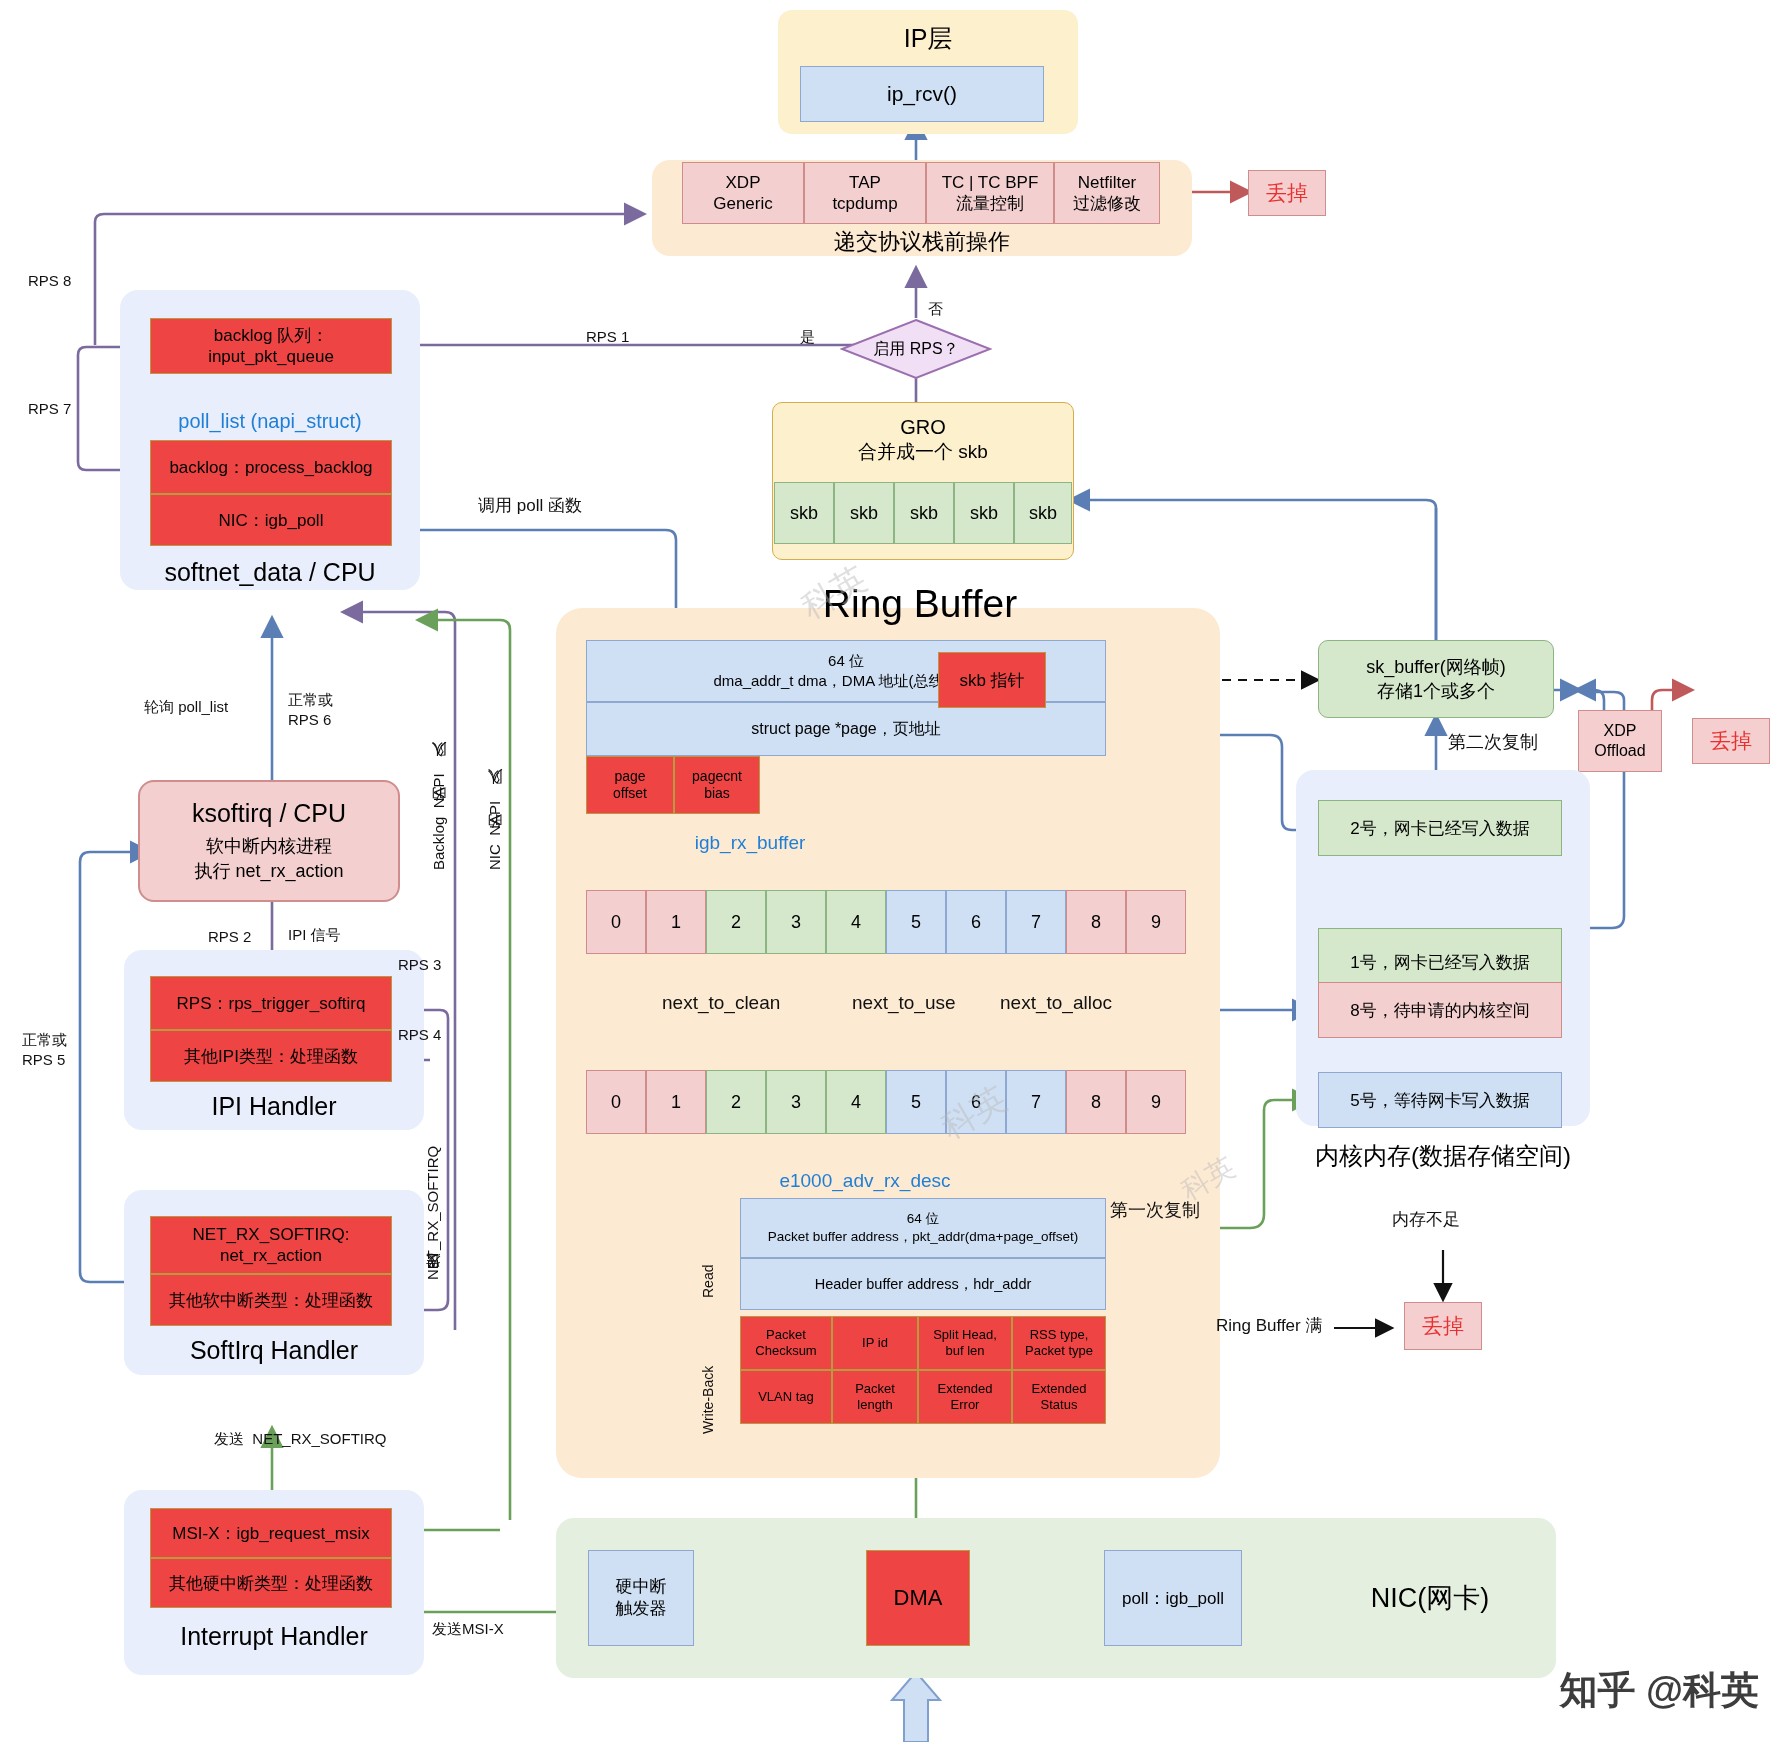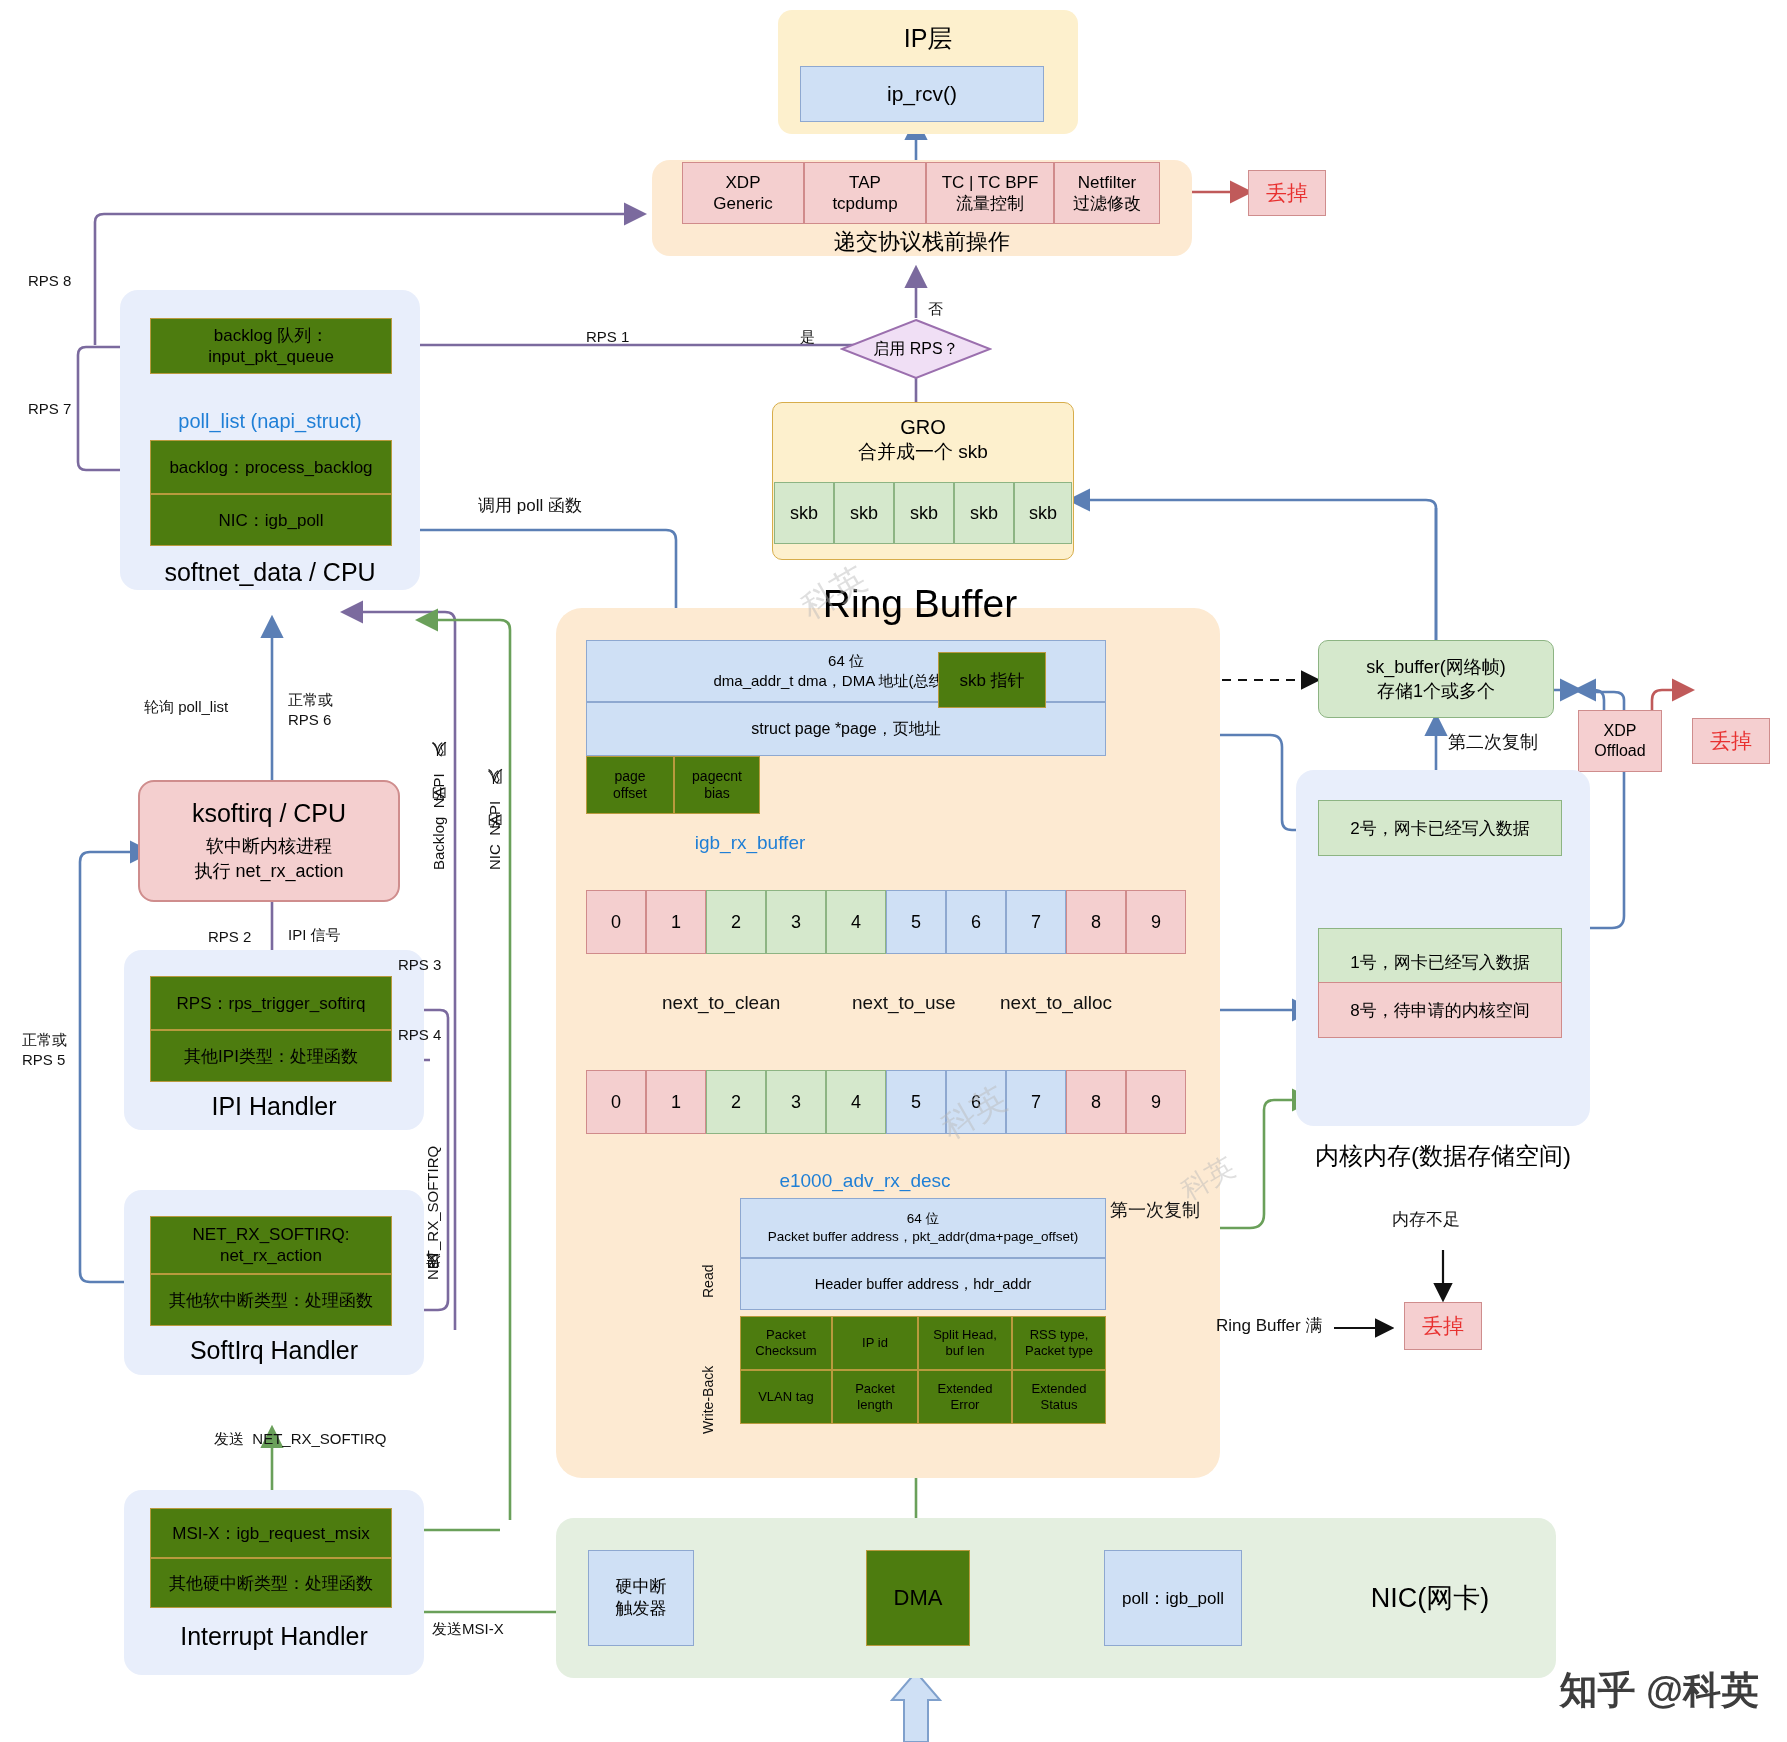--- a/index.html
+++ b/index.html
@@ -9,21 +9,21 @@
   .ctr{display:flex;align-items:center;justify-content:center;text-align:center;}
   .col{flex-direction:column;}
 
   
   .grp-blue{background:#e8eefb;border-radius:18px;}
   .grp-green{background:#e4efe0;border-radius:18px;}
   .grp-orange{background:#fdead2;border-radius:26px;}
   .grp-yellow{background:#fdf0cd;border-radius:14px;}
 
   
-  .bx{border:1.6px solid #b99a3e;background:#4d7c0f;}
+  .bx{border:1.6px solid #b99a3e;background:#ef4444;}
   .bx-blue{border:1.6px solid #8ea8d0;background:#cfe0f5;}
   .bx-green{border:1.6px solid #8db483;background:#d5e8cc;}
   .bx-red{border:1.6px solid #d08b8b;background:#f4cfcf;}
   .bx-redpink{border:1.6px solid #cf8d8d;background:#f5cfd0;}
 
   .t-blue{color:#1f7fd6;margin-top:8px;}
   .t-red{color:#e8302f;}
 
   .lbl{color:#111;white-space:pre;}
   .title-lg{font-size:25px;font-weight:400;}
@@ -317,20 +317,21 @@
   <div class="abs lbl t-red" style="left:1448px;top:730px;font-size:18px;">第二次复制</div>
 
   <div class="abs bx-redpink ctr" style="left:1578px;top:710px;width:84px;height:62px;font-size:16px;line-height:1.25;white-space:pre-line;">XDP
 Offload</div>
   <div class="abs bx-redpink ctr t-red" style="left:1692px;top:718px;width:78px;height:46px;font-size:21px;">丢掉</div>
 
   <div class="abs grp-blue" style="left:1296px;top:770px;width:294px;height:356px;"></div>
   <div class="abs bx-green ctr" style="left:1318px;top:800px;width:244px;height:56px;font-size:17px;">2号，网卡已经写入数据</div>
   <div class="abs bx-green ctr" style="left:1318px;top:928px;width:244px;height:69px;font-size:17px;">1号，网卡已经写入数据</div>
   <div class="abs bx-red ctr" style="left:1318px;top:982px;width:244px;height:56px;font-size:17px;">8号，待申请的内核空间</div>
+  <div class="abs bx-blue ctr" style="left:1318px;top:1072px;width:244px;height:56px;font-size:17px;">5号，等待网卡写入数据</div>
   <div class="abs ctr" style="left:1296px;top:1136px;width:294px;height:40px;font-size:24px;">内核内存(数据存储空间)</div>
 
   <div class="abs lbl" style="left:1392px;top:1208px;font-size:17px;">内存不足</div>
   <div class="abs lbl" style="left:1216px;top:1314px;font-size:17px;">Ring Buffer 满</div>
   <div class="abs bx-redpink ctr t-red" style="left:1404px;top:1302px;width:78px;height:48px;font-size:21px;">丢掉</div>
 
   <div class="abs grp-green" style="left:556px;top:1518px;width:1000px;height:160px;"></div>
   <div class="abs bx-blue ctr" style="left:588px;top:1550px;width:106px;height:96px;font-size:17px;line-height:1.3;white-space:pre-line;">硬中断
 触发器</div>
   <div class="abs bx ctr" style="left:866px;top:1550px;width:104px;height:96px;font-size:22px;">DMA</div>

